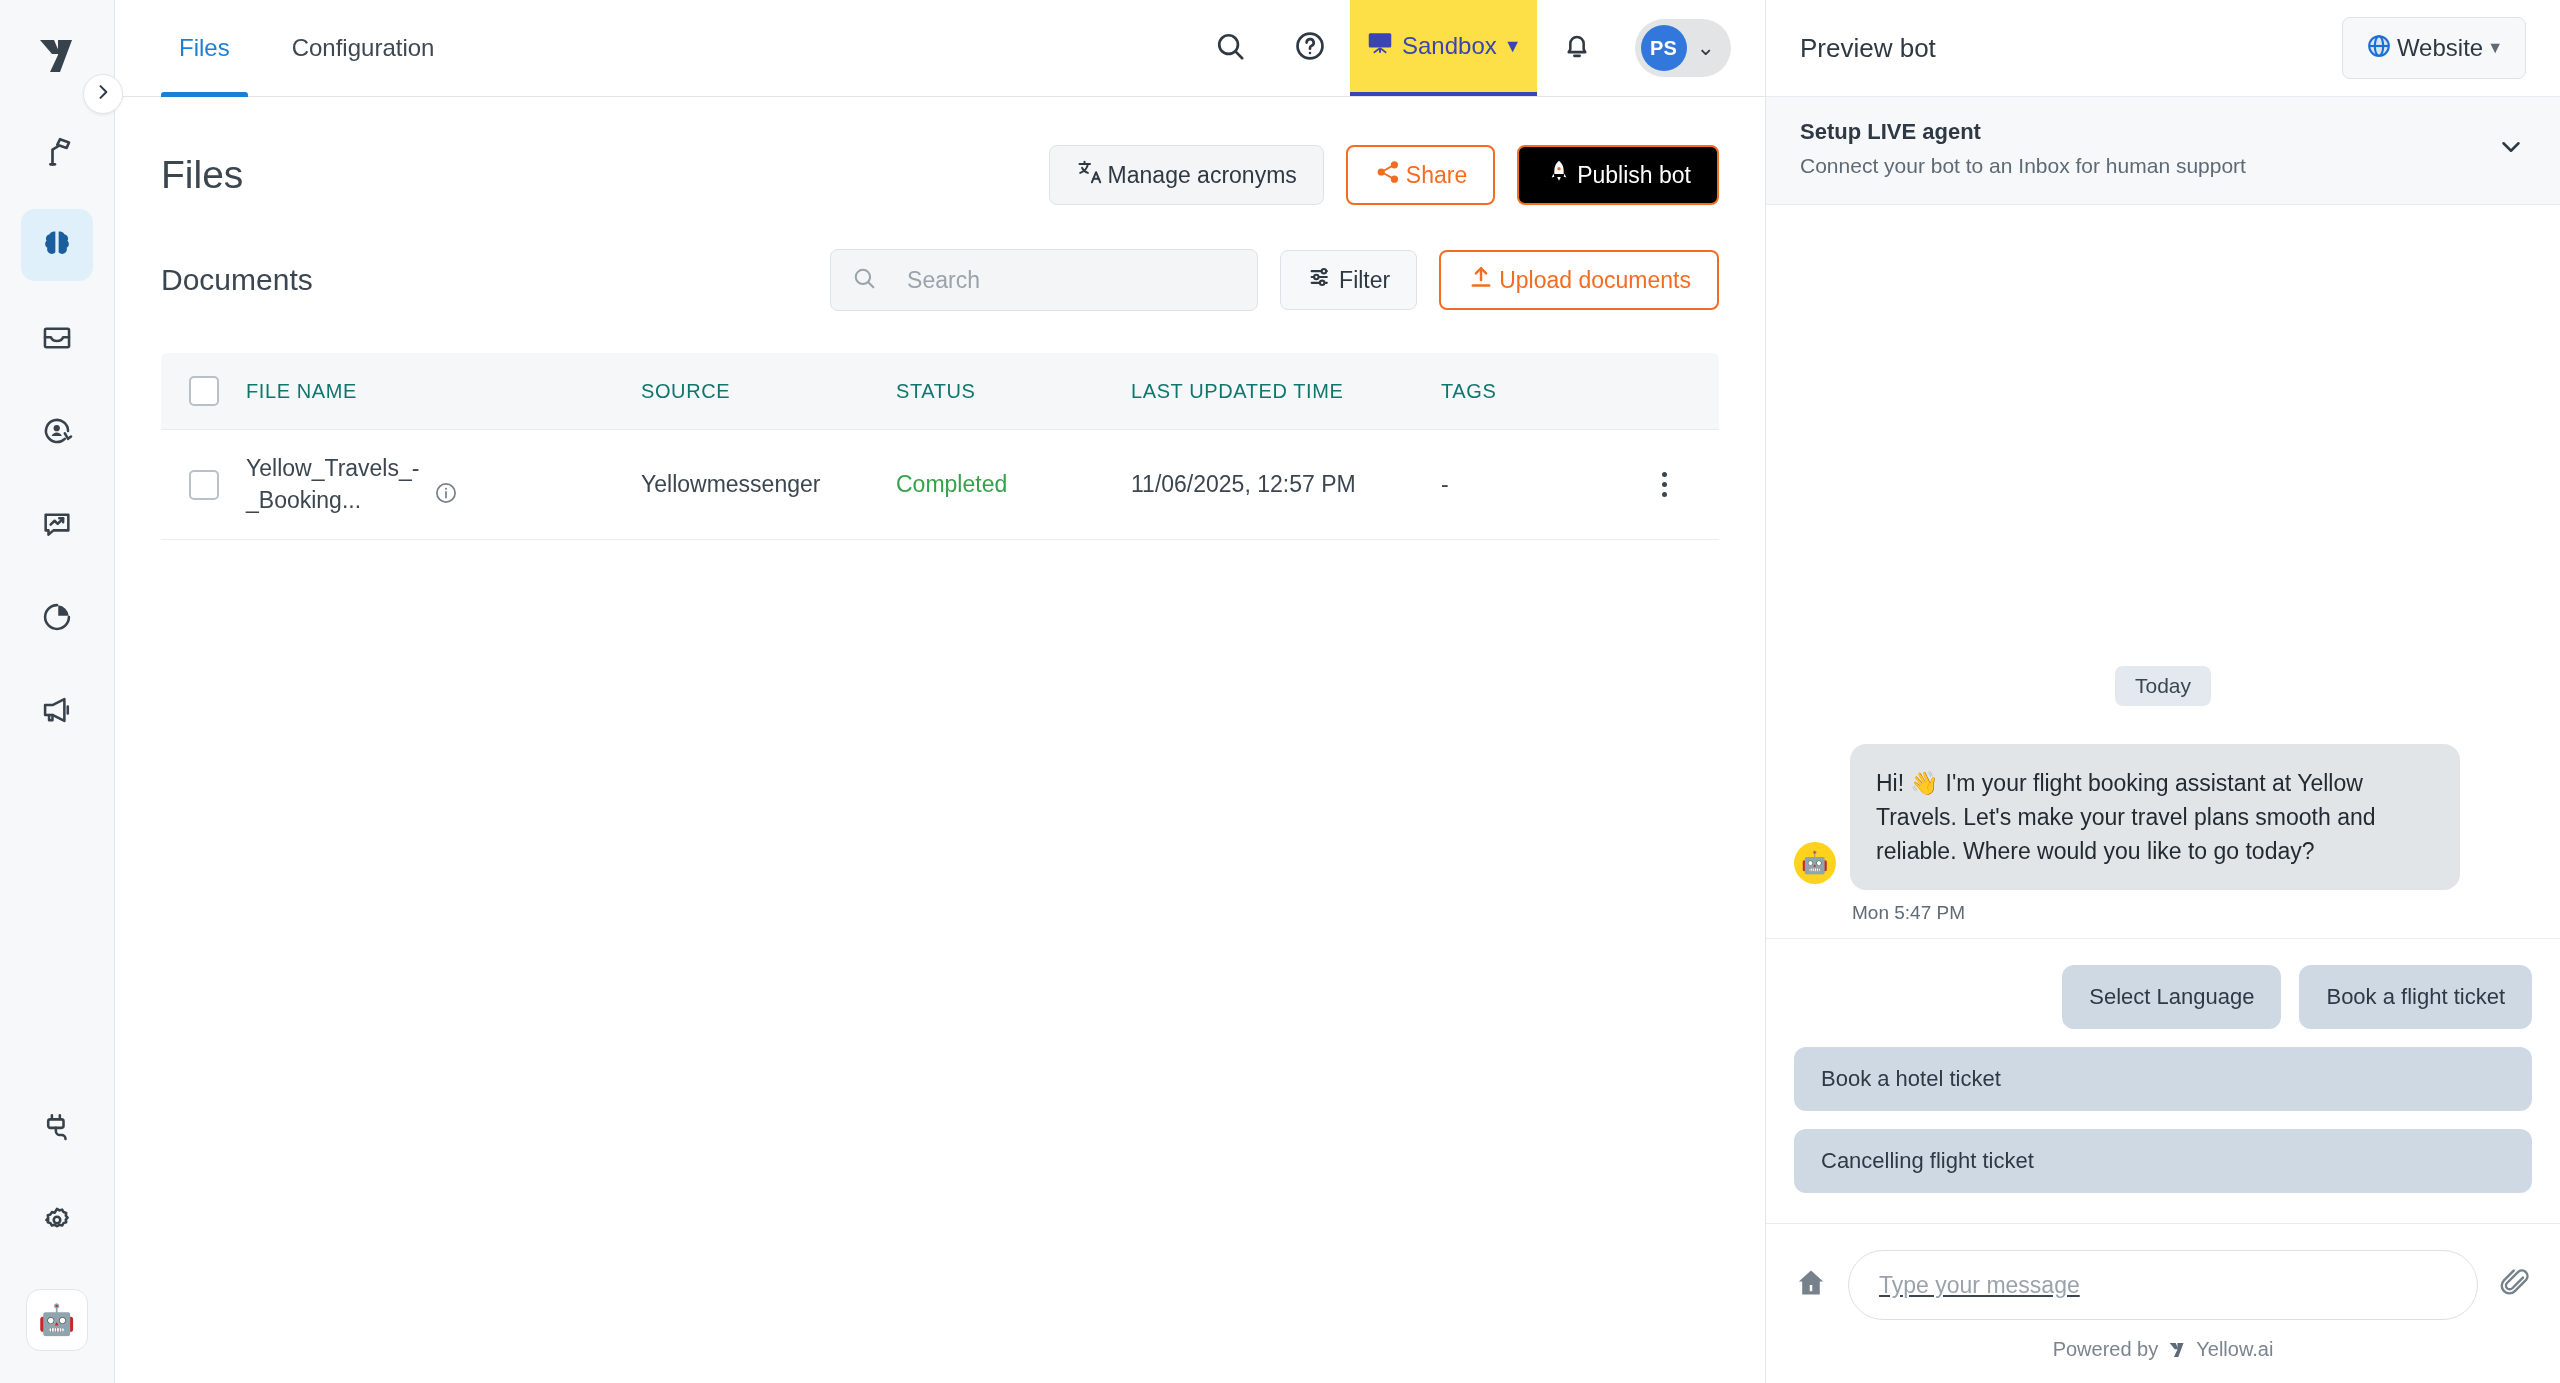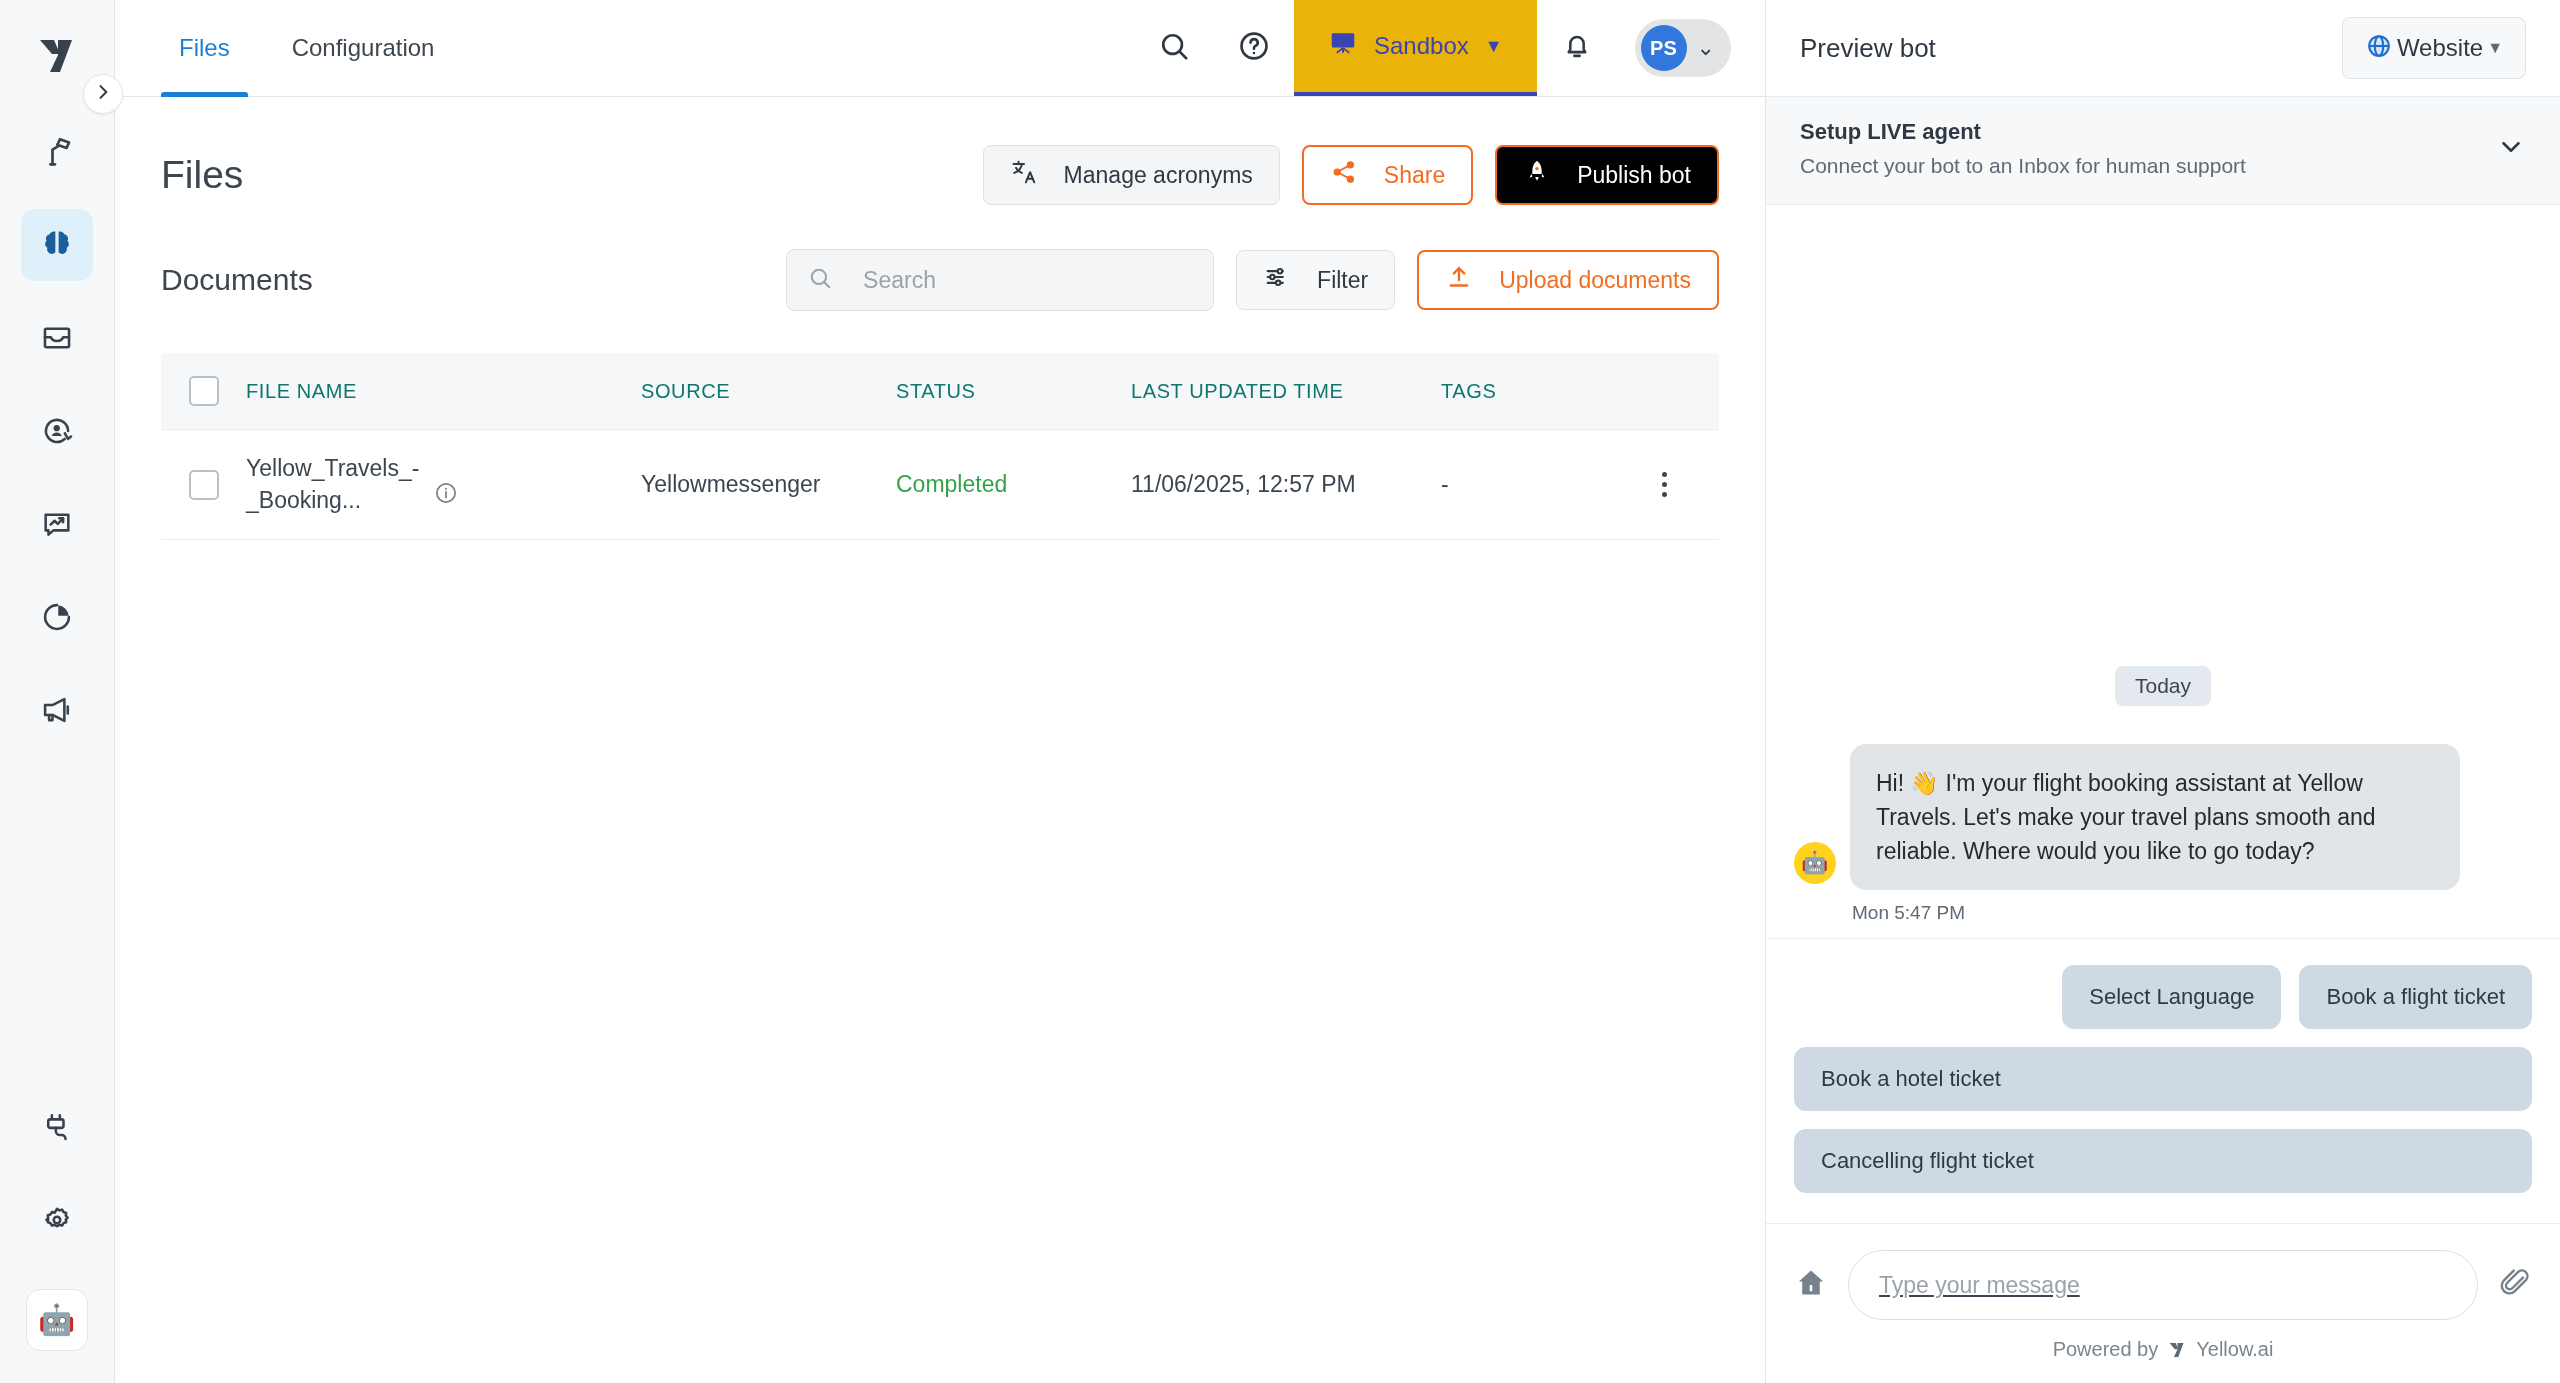--- a/index.html
+++ b/index.html
@@ -60,42 +60,42 @@
     color: #3E4852; cursor: pointer; position: relative; margin-right: 26px;
   }
   .tab.active { color: #1B7FD4; font-weight: 400; }
   .tab.active::after {
     content: ""; position: absolute; left: 0; right: 0; bottom: -1px;
     height: 5px; background: #1B7FD4; border-radius: 3px 3px 0 0;
   }
   .topbar-right { margin-left: auto; display: flex; align-items: stretch; }
   .icon-btn { width: 80px; display: flex; align-items: center; justify-content: center; cursor: pointer; }
   .env-chip {
-    display: flex; align-items: center; gap: 16px; padding: 0 34px;
-    background: #eab308; color: #3A45B5; font-size: 24px;
+    display: flex; align-items: center; gap: 7px; padding: 0 15px;
+    background: #fde047; color: #3A45B5; font-size: 24px;
     border-bottom: 4px solid #3A45B5; cursor: pointer;
   }
   .avatar-pill {
     display: flex; align-items: center; gap: 10px; background: #E2E4E6;
     border-radius: 999px; padding: 6px 16px 6px 6px; margin: 0 34px 0 18px;
     align-self: center; cursor: pointer;
   }
   .avatar {
     width: 46px; height: 46px; border-radius: 50%; background: #3277DC; color:#fff;
     display: flex; align-items: center; justify-content: center;
     font-size: 20px; font-weight: 700; letter-spacing: .3px;
   }
 
   
   .page { padding: 0 46px; flex: 1 1 auto; min-height: 0; }
   .page-head { display: flex; align-items: center; padding-top: 48px; }
   .page-title { font-size: 39px; color: #3C4650; font-weight: 400; }
   .page-actions { margin-left: auto; display: flex; align-items: center; gap: 22px; }
 
-  .btn { display:flex; align-items:center; gap: 26px; border-radius: 8px;
+  .btn { display:flex; align-items:center; gap: 4px; border-radius: 8px;
          font-size: 23px; cursor: pointer; height: 60px; padding: 0 26px; white-space: nowrap; }
   .btn-ghost { background: #F4F5F6; border: 1px solid #DFE2E5; color: #2F3944; }
   .btn-outline-o { background: #fff; border: 2px solid #F26C22; color: #F26C22; }
   .btn-solid-o { background: #000000; border: 2px solid #F26C22; color: #fff; }
   .btn-outline-g { background: #F7F8F9; border: 1px solid #DFE2E5; color: #2F3944; }
 
   .sub-head { display: flex; align-items: center; margin-top: 44px; }
   .sub-title { font-size: 30px; color: #3C4650; }
   .sub-actions { margin-left: auto; display: flex; align-items: center; gap: 22px; }
   .search-box {

